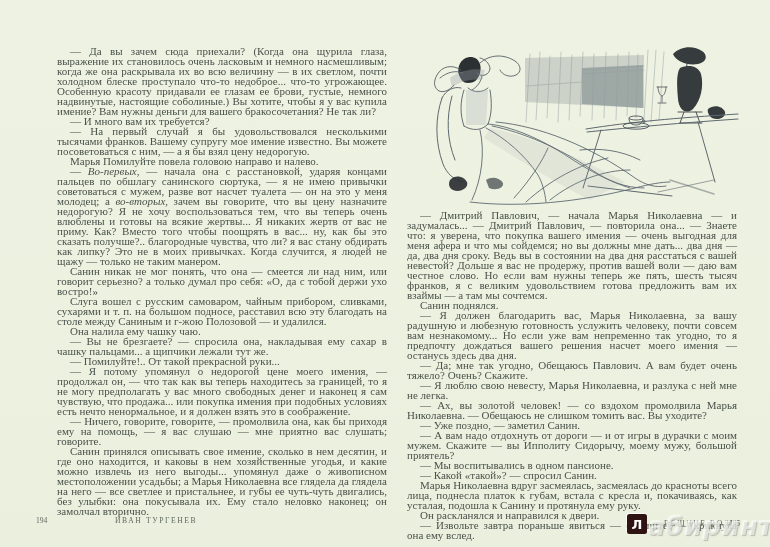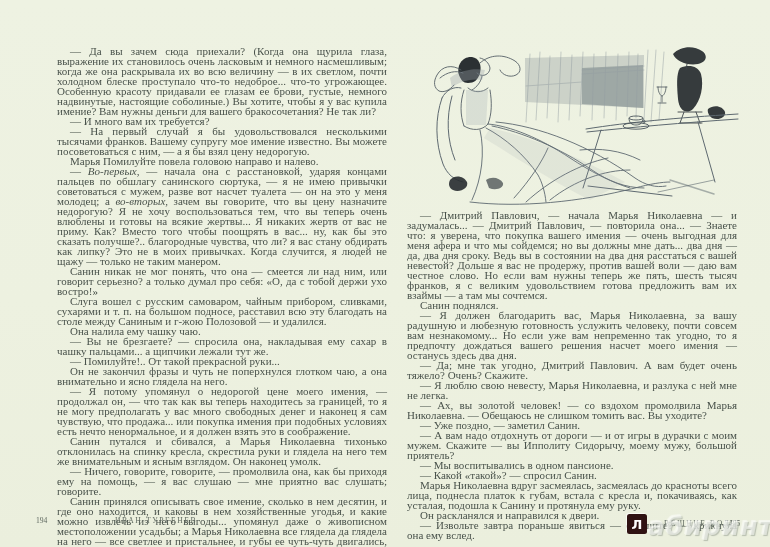--- a/index.html
+++ b/index.html
@@ -52,23 +52,21 @@
       <p>— Да вы зачем сюда приехали? (Когда она щурила глаза, выражение их становилось очень ласковым и немного насмешливым; когда же она раскрывала их во всю величину — в их светлом, почти холодном блеске проступало что-то недоброе... что-то угрожающее. Особенную красоту придавали ее глазам ее брови, густые, немного надвинутые, настоящие соболиные.) Вы хотите, чтобы я у вас купила имение? Вам нужны деньги для вашего бракосочетания? Не так ли?</p>
       <p>— И много вам их требуется?</p>
       <p>— На первый случай я бы удовольствовался несколькими тысячами франков. Вашему супругу мое имение известно. Вы можете посоветоваться с ним, — а я бы взял цену недорогую.</p>
       <p>Марья Помилуйте повела головою направо и налево.</p>
       <p>— <i>Во-первых</i>, — начала она с расстановкой, ударяя концами пальцев по обшлагу санинского сюртука, — я не имею привычки советоваться с мужем, разве вот насчет туалета — он на это у меня молодец; а <i>во-вторых</i>, зачем вы говорите, что вы цену назначите недорогую? Я не хочу воспользоваться тем, что вы теперь очень влюблены и готовы на всякие жертвы... Я никаких жертв от вас не приму. Как? Вместо того чтобы поощрять в вас... ну, как бы это сказать получше?.. благородные чувства, что ли? я вас стану обдирать как липку? Это не в моих привычках. Когда случится, я людей не щажу — только не таким манером.</p>
       <p>Санин никак не мог понять, что она — смеется ли над ним, или говорит серьезно? а только думал про себя: «О, да с тобой держи ухо востро!»</p>
       <p>Слуга вошел с русским самоваром, чайным прибором, сливками, сухарями и т. п. на большом подносе, расставил всю эту благодать на столе между Саниным и г-жою Полозовой — и удалился.</p>
       <p>Она налила ему чашку чаю.</p>
       <p>— Вы не брезгаете? — спросила она, накладывая ему сахар в чашку пальцами... а щипчики лежали тут же.</p>
       <p>— Помилуйте!.. От такой прекрасной руки...</p>
-      <p>Он не закончил фразы и чуть не поперхнулся глотком чаю, а она внимательно и ясно глядела на него.</p>
       <p>— Я потому упомянул о недорогой цене моего имения, — продолжал он, — что так как вы теперь находитесь за границей, то я не могу предполагать у вас много свободных денег и наконец я сам чувствую, что продажа... или покупка имения при подобных условиях есть нечто ненормальное, и я должен взять это в соображение.</p>
-      <p>Санин путался и сбивался, а Марья Николаевна тихонько отклонилась на спинку кресла, скрестила руки и глядела на него тем же внимательным и ясным взглядом. Он наконец умолк.</p>
       <p>— Ничего, говорите, говорите, — промолвила она, как бы приходя ему на помощь, — я вас слушаю — мне приятно вас слушать; говорите.</p>
       <p>Санин принялся описывать свое имение, сколько в нем десятин, и где оно находится, и каковы в нем хозяйственные угодья, и какие можно извлечь из него выгоды... упомянул даже о живописном местоположении усадьбы; а Марья Николаевна все глядела да глядела на него — все светлее и пристальнее, и губы ее чуть-чуть двигались, без улыбки: она покусывала их. Ему стало неловко наконец; он замолчал вторично.</p>
     </div>
 
   <div class="illustration">
     <svg width="314" height="178" viewBox="0 0 314 178" xmlns="http://www.w3.org/2000/svg">
 
       <path d="M95,28 L214,25 L214,78 L95,72 Z" fill="#76828a" opacity="0.28"></path>
       <path d="M152,38 L213,35 L213,78 L152,74 Z" fill="#5b6870" opacity="0.40"></path>
 
@@ -167,21 +165,21 @@
         <path d="M150,120 C170,118 190,120 210,130"></path>
       </g>
       <path d="M60,98 C100,106 150,128 195,152 L160,170 C120,150 80,124 54,108 Z" fill="#9aa4a8" opacity="0.15"></path>
     </svg>
   </div>
 
   <div class="textcol col-right">
       <p>— Дмитрий Павлович, — начала Марья Николаевна — и задумалась... — Дмитрий Павлович, — повторила она... — Знаете что: я уверена, что покупка вашего имения — очень выгодная для меня афера и что мы сойдемся; но вы должны мне дать... два дня — да, два дня сроку. Ведь вы в состоянии на два дня расстаться с вашей невестой? Дольше я вас не продержу, против вашей воли — даю вам честное слово. Но если вам нужны теперь же пять, шесть тысяч франков, я с великим удовольствием готова предложить вам их взаймы — а там мы сочтемся.</p>
       <p>Санин поднялся.</p>
       <p>— Я должен благодарить вас, Марья Николаевна, за вашу радушную и любезную готовность услужить человеку, почти совсем вам незнакомому... Но если уже вам непременно так угодно, то я предпочту дождаться вашего решения насчет моего имения — останусь здесь два дня.</p>
-      <p>— Да; мне так угодно, Дмитрий Павлович. А вам будет очень тяжело? Очень? Скажите.</p>
+      <p>— Да; мне так угодно, Обещаюсь Павлович. А вам будет очень тяжело? Очень? Скажите.</p>
       <p>— Я люблю свою невесту, Марья Николаевна, и разлука с ней мне не легка.</p>
       <p>— Ах, вы золотой человек! — со вздохом промолвила Марья Николаевна. — Обещаюсь не слишком томить вас. Вы ухо́дите?</p>
       <p>— Уже поздно, — заметил Санин.</p>
       <p>— А вам надо отдохнуть от дороги — и от игры в дурачки с моим мужем. Скажите — вы Ипполиту Сидорычу, моему мужу, большой приятель?</p>
       <p>— Мы воспитывались в одном пансионе.</p>
       <p>— Какой «такой»? — спросил Санин.</p>
       <p>Марья Николаевна вдруг засмеялась, засмеялась до красноты всего лица, поднесла платок к губам, встала с кресла и, покачиваясь, как усталая, подошла к Санину и протянула ему руку.</p>
       <p>Он раскланялся и направился к двери.</p>
       <p>— Извольте завтра пораньше явиться — слышите? — крикнула она ему вслед.</p>
     </div>

